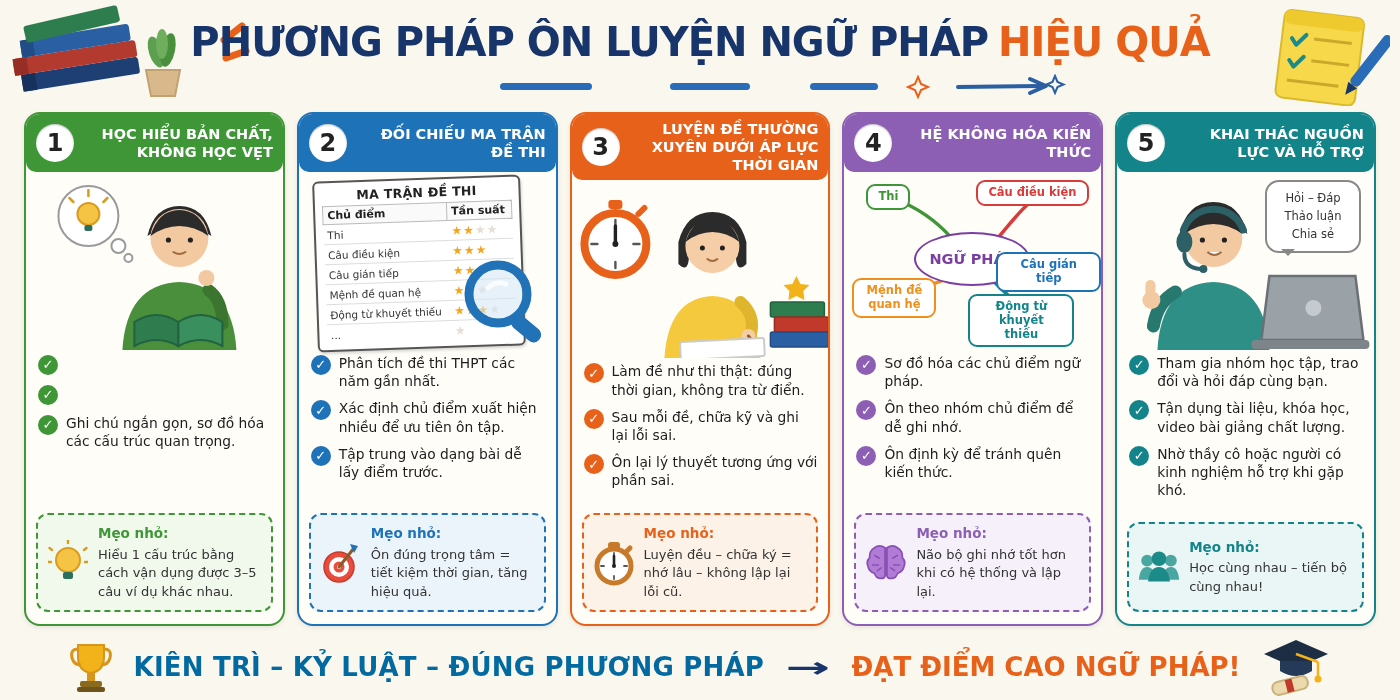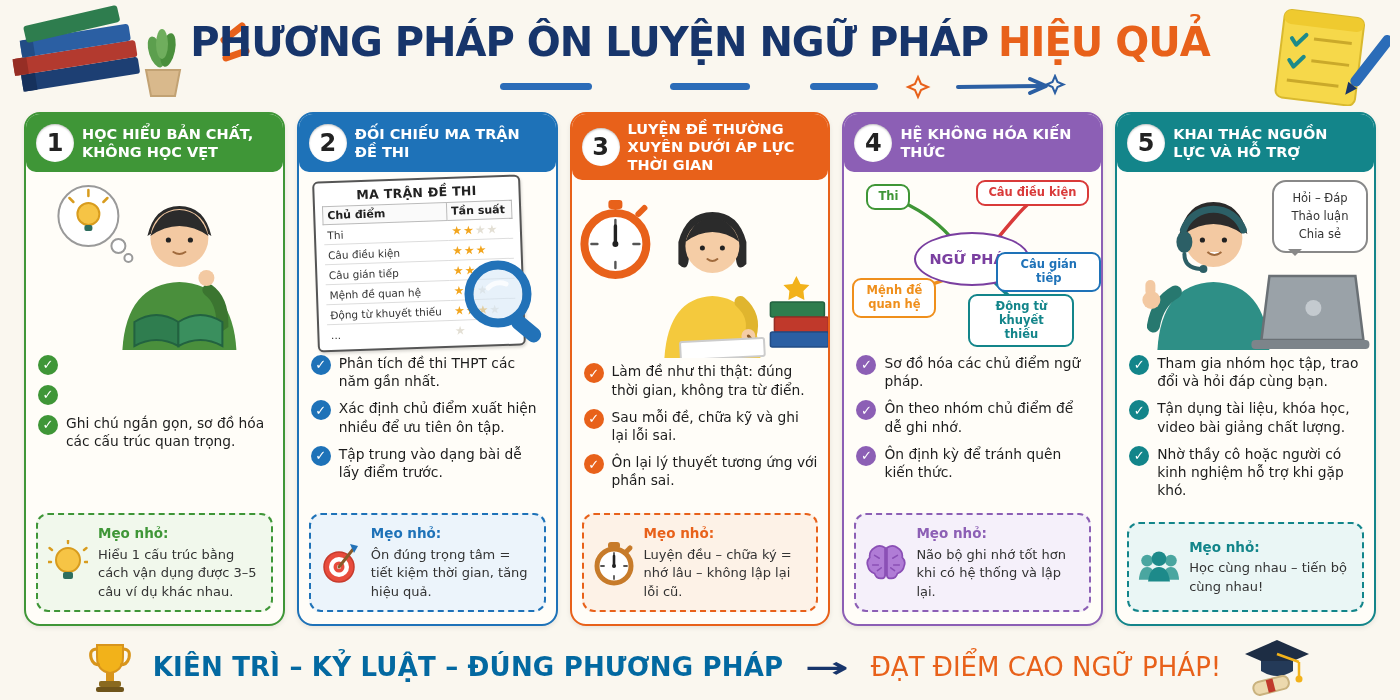--- a/index.html
+++ b/index.html
@@ -16,21 +16,21 @@
   .corner-tl { position:absolute; top:4px; left:8px; }
   .corner-tr { position:absolute; top:6px; right:10px; }
 
   
   .cards { position:absolute; top:112px; left:24px; right:24px; height:514px; display:flex; gap:12px; }
   .card { flex:1; display:flex; flex-direction:column; background:#fffdf8;
     border:2px solid var(--c); border-radius:16px; box-shadow:0 2px 5px rgba(0,0,0,0.08); overflow:hidden; }
   .card-header { background:var(--c); min-height:58px; display:flex; align-items:center; padding:6px 10px; border-radius:12px 12px 10px 10px; }
   .num-circle { width:38px; height:38px; border-radius:50%; background:#fff; color:#222; font-size:24px; font-weight:bold;
     display:flex; align-items:center; justify-content:center; flex-shrink:0; margin-right:8px; box-shadow:0 1px 2px rgba(0,0,0,0.25) inset; }
-  .card-title { flex:1; text-align:left; color:#fff; font-weight:bold; font-size:14.5px; line-height:1.25; }
+  .card-title { flex:1; text-align:right; color:#fff; font-weight:bold; font-size:14.5px; line-height:1.25; }
   .illus { position:relative; height:178px; flex-shrink:0; }
   .bullets { list-style:none; padding:4px 10px 0 12px; }
   .bullets li { display:flex; gap:8px; margin-bottom:9px; font-size:13.8px; line-height:1.32; color:#1d1d1d; }
   .check { width:20px; height:20px; border-radius:50%; background:var(--c); color:#fff; font-size:13px; font-weight:bold;
     display:flex; align-items:center; justify-content:center; flex-shrink:0; margin-top:1px; }
   .tip { margin:auto 10px 12px 10px; border:2px dashed var(--c); border-radius:12px; background:var(--tint);
     padding:9px 9px; display:flex; gap:9px; align-items:center; min-height:90px; }
   .tip-icon { flex-shrink:0; width:42px; display:flex; justify-content:center; }
   .tip-label { font-weight:bold; color:var(--c); font-size:13.5px; margin-bottom:2px; }
   .tip-text { font-size:13px; line-height:1.42; color:#333; }
@@ -52,30 +52,30 @@
   .st-faded { color:#e3dfd4; font-size:12px; letter-spacing:1px; }
   .magnifier { position:absolute; right:2px; bottom:0; }
 
   
   .mm-node { position:absolute; background:#fff; border:2px solid; border-radius:9px; font-size:11.5px; font-weight:bold;
     padding:4px 10px; line-height:1.2; text-align:center; }
   .mm-center { position:absolute; left:70px; top:60px; width:116px; height:54px; background:#fff; border:2.5px solid #7a3fa0;
     border-radius:50%; color:#7a3fa0; font-size:14.5px; font-weight:bold; display:flex; align-items:center; justify-content:center; }
 
   
-  .bubble { position:absolute; right:6px; top:8px; width:96px; background:#fff; border:2px solid #888; border-radius:14px;
+  .bubble { position:absolute; right:13px; top:8px; width:96px; background:#fff; border:2px solid #888; border-radius:14px;
     padding:8px 6px; font-size:11.5px; color:#333; text-align:center; line-height:1.55; }
   .bubble:after { content:""; position:absolute; left:14px; bottom:-12px; border:7px solid transparent; border-top-color:#888; }
 
   
   .footer { position:absolute; bottom:0; left:0; width:100%; height:66px; display:flex; align-items:center;
     justify-content:center; gap:20px; }
   .footer-left { font-size:26px; font-weight:bold; color:#0369a1; letter-spacing:0.2px; white-space:nowrap; }
   .footer-arrow { font-size:28px; font-weight:bold; color:#17356b; display:inline-block; transform:scaleX(1.9); margin:0 12px; }
-  .footer-right { font-size:26px; font-weight:normal; color:#e8611a; white-space:nowrap; }
+  .footer-right { font-size:26px; font-weight:bold; color:#e8611a; white-space:nowrap; }
 </style>
 </head>
 <body>
 
 <div class="page">
 
   <div class="header">
     <svg class="corner-tl" width="180" height="100" viewBox="0 0 180 100">
       <g transform="rotate(-9 70 60)">
         <rect x="12" y="62" width="118" height="17" rx="3" fill="#1d3f73"></rect>

